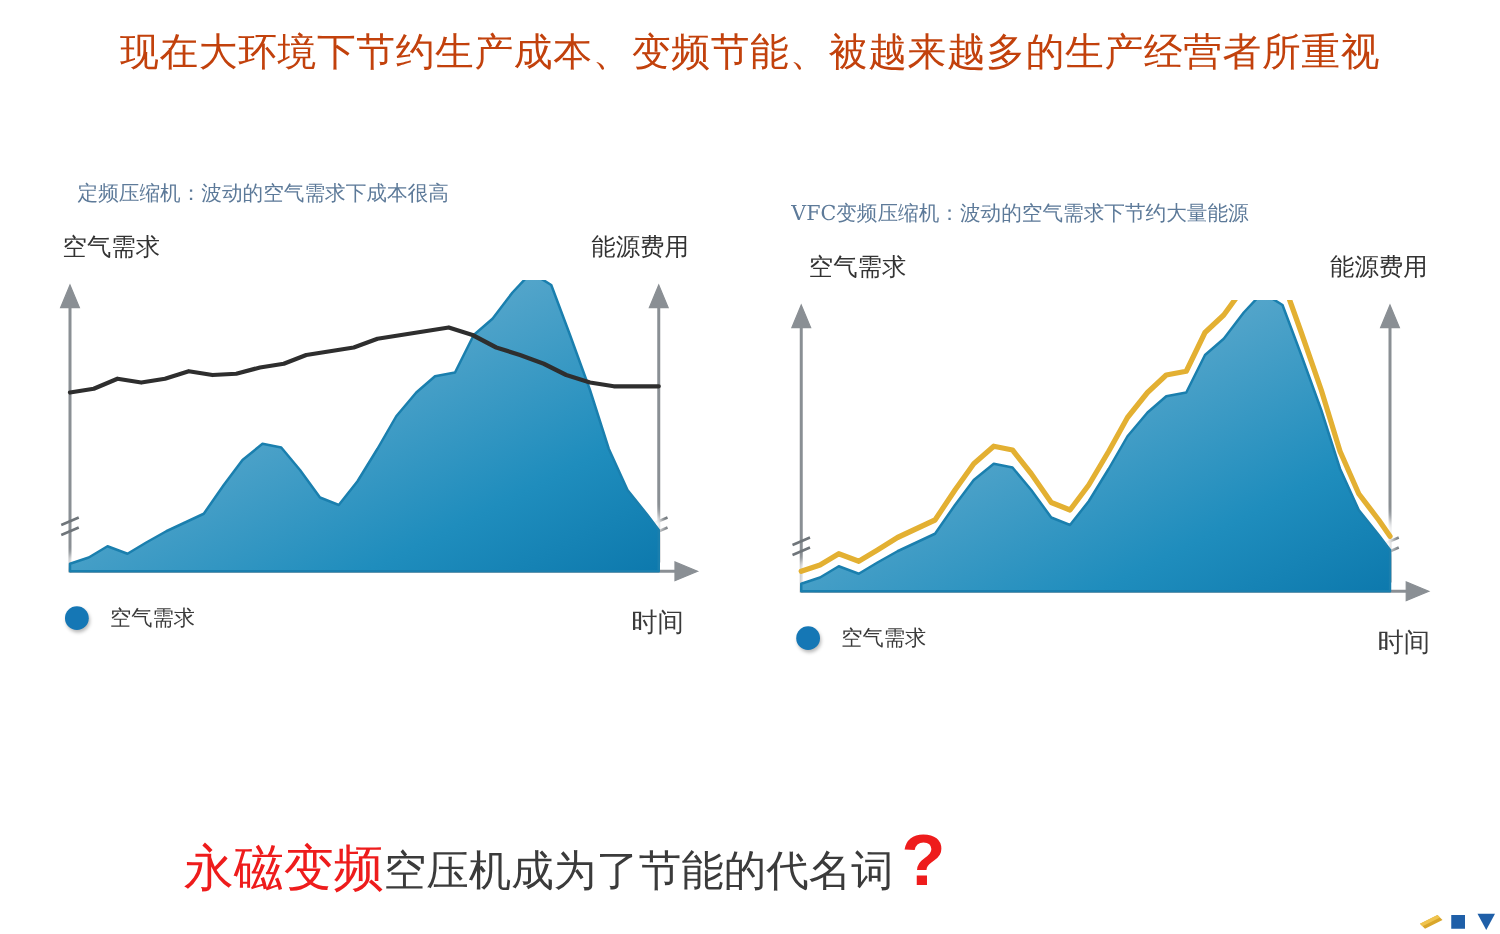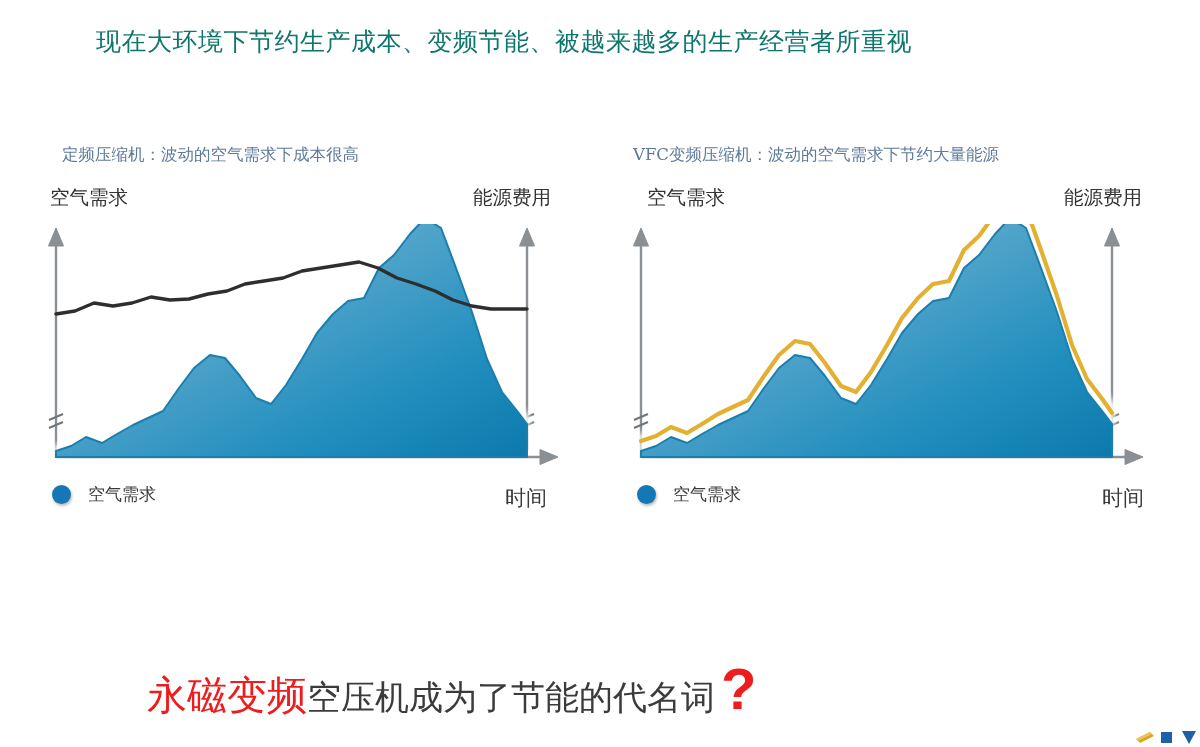--- a/index.html
+++ b/index.html
@@ -7,39 +7,39 @@
   body{
     width:1200px;height:747px;
     background:#ffffff;
     font-family:"Liberation Sans","DejaVu Sans",sans-serif;
     position:relative;overflow:hidden;
   }
 
   
   #slide-title{
     position:absolute;left:96px;top:22px;width:1030px;
-    font-size:25px;line-height:40px;
-    color:#0f766e;
+    font-size:31px;line-height:40px;
+    color:#c2410c;
     font-family:Liberation Serif, serif;
     letter-spacing:.5px;
     white-space:pre-wrap;
   }
 
   
   .panel{position:absolute;top:144px;width:525px;height:430px;}
   #panel-fixed{left:40px;}
   #panel-vfc{left:625px;}
 
   .panel-header{
     font-size:16.5px;color:#5d7a99;
     font-family:"DejaVu Serif","Liberation Serif",serif;
     height:26px;white-space:nowrap;
   }
   #panel-fixed .panel-header{padding-left:22px;}
-  #panel-vfc  .panel-header{padding-left:8px;}
+  #panel-vfc  .panel-header{padding-left:8px;margin-top:16px;}
 
   .axis-captions{
     position:relative;height:40px;margin-top:14px;
     font-size:19.5px;color:#333333;
     font-family:"DejaVu Serif","Liberation Serif",serif;
   }
   .cap-left{position:absolute;left:10px;top:0;}
   .cap-right{position:absolute;right:14px;top:0;font-family:Liberation Mono, monospace;}
   #panel-vfc .cap-left{left:22px;}
   #panel-vfc .cap-right{right:8px;}

